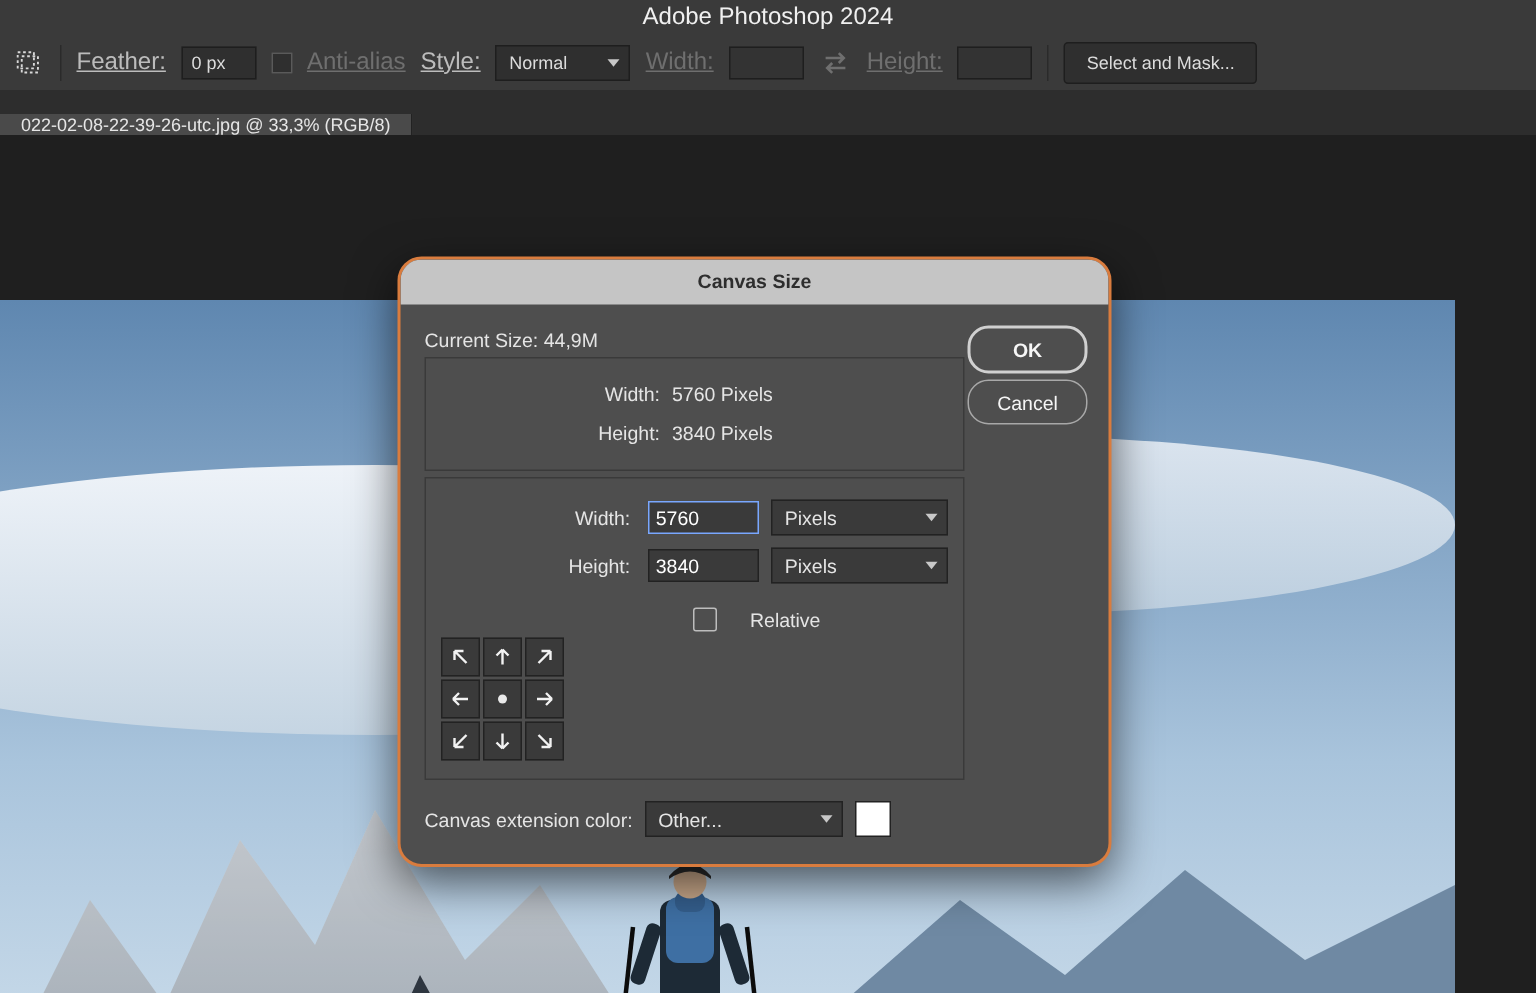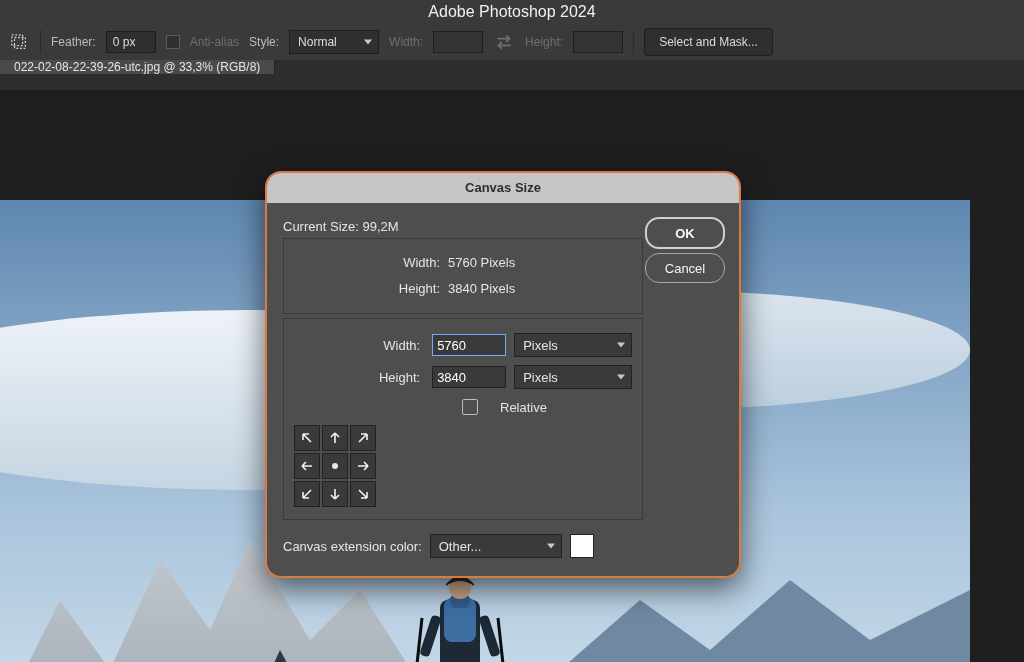--- a/index.html
+++ b/index.html
@@ -37,21 +37,21 @@
     align-items: center;
     gap: 10px;
     padding: 0 8px;
   }
   .tool-icon {
     width: 22px; height: 22px;
     display: flex; align-items: center; justify-content: center;
     color: #d8d8d8;
   }
   .tool-icon svg { width: 18px; height: 18px; }
-  .opt-label { color: #bcbcbc; font-size: 12px; }
+  .opt-label { color: #bcbcbc; font-size: 16px; text-decoration: underline; }
   .opt-label.dim { color: #6f6f6f; }
   .numbox {
     width: 50px; height: 22px;
     background: #2f2f2f;
     border: 1px solid #1e1e1e;
     color: #dcdcdc;
     font-size: 12px;
     padding: 0 6px;
     box-sizing: border-box;
   }
@@ -96,21 +96,21 @@
     font-size: 12px;
     display:flex; align-items:center;
   }
 
   
   .tabrow {
     position: absolute;
     top: 60px; left: 0; right: 0;
     height: 30px;
     background: #2d2d2d;
-    display: flex; align-items: flex-start;
+    display: flex; align-items: flex-end;
   }
   .doc-tab {
     background: #4a4a4a;
     color: #e6e6e6;
     padding: 0 14px;
     display: flex; align-items: center;
     font-size: 12px;
     border-right: 1px solid #222;
   }
 
@@ -204,21 +204,21 @@
     position: relative;
     display:flex; align-items:center;
   }
   .unitsel .caret {
     position: absolute; right: 6px; top: 50%; transform: translateY(-50%);
     width: 0; height: 0;
     border-left: 4px solid transparent;
     border-right: 4px solid transparent;
     border-top: 5px solid #c8c8c8;
   }
-  .relrow { display:flex; align-items:center; gap:22px; height:28px; }
+  .relrow { display:flex; align-items:flex-end; gap:22px; height:28px; }
   .relrow .pad { width: 146px; }
   .chk2 {
     width: 14px; height: 14px;
     border: 1px solid #bdbdbd;
     background: #4e4e4e;
     border-radius: 2px;
   }
   .anchor-row { display:flex; align-items:flex-start; gap:8px; margin-top:4px;}
   .anchor-row .k { width: 146px; text-align:right; padding-right:4px; padding-top:4px; }
   .anchor-grid {
@@ -401,21 +401,21 @@
       <span>OK</span>
     </div>
     <div class="pill">
       <span>Cancel</span>
     </div>
   </div>
 
   <div class="dlg-body">
     <div class="left-col">
 
-      <div class="groupline">Current Size: 99,2M</div>
+      <div class="groupline">Current Size: 44,9M</div>
       <div class="inset">
         <div class="kv-row">
           <span class="k">Width:</span>
           <span class="v">5760 Pixels</span>
         </div>
         <div class="kv-row">
           <span class="k">Height:</span>
           <span class="v">3840 Pixels</span>
         </div>
       </div>

